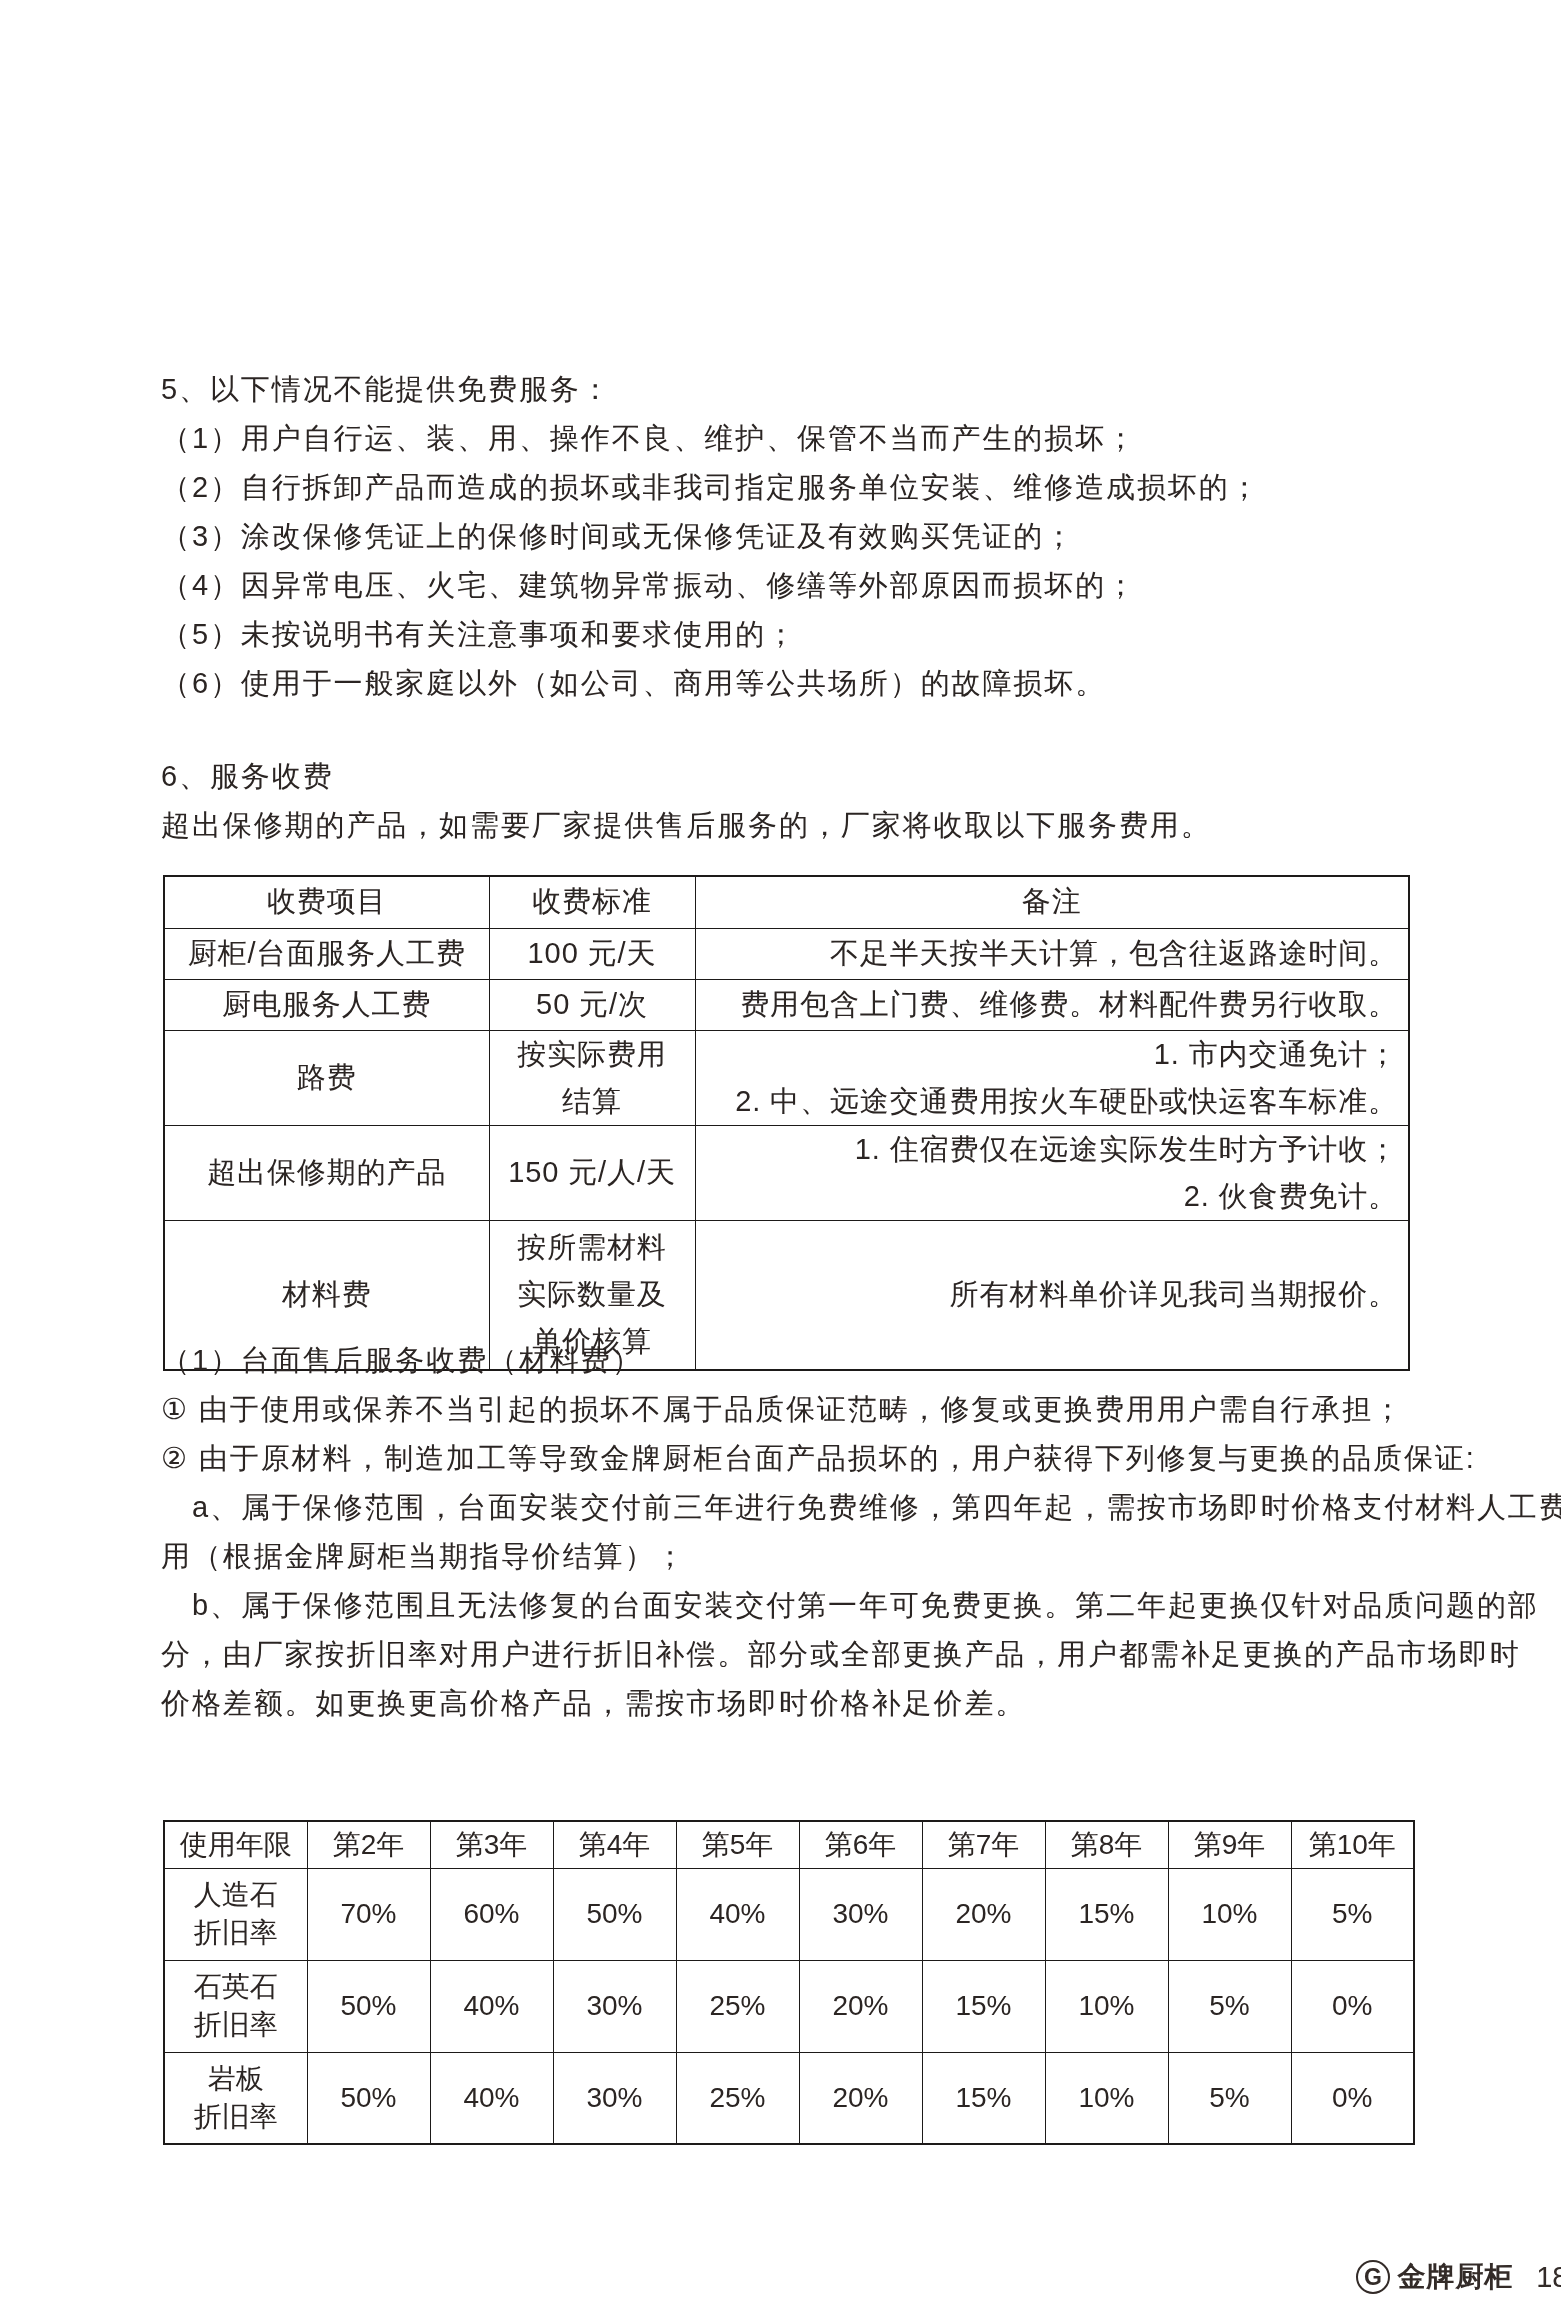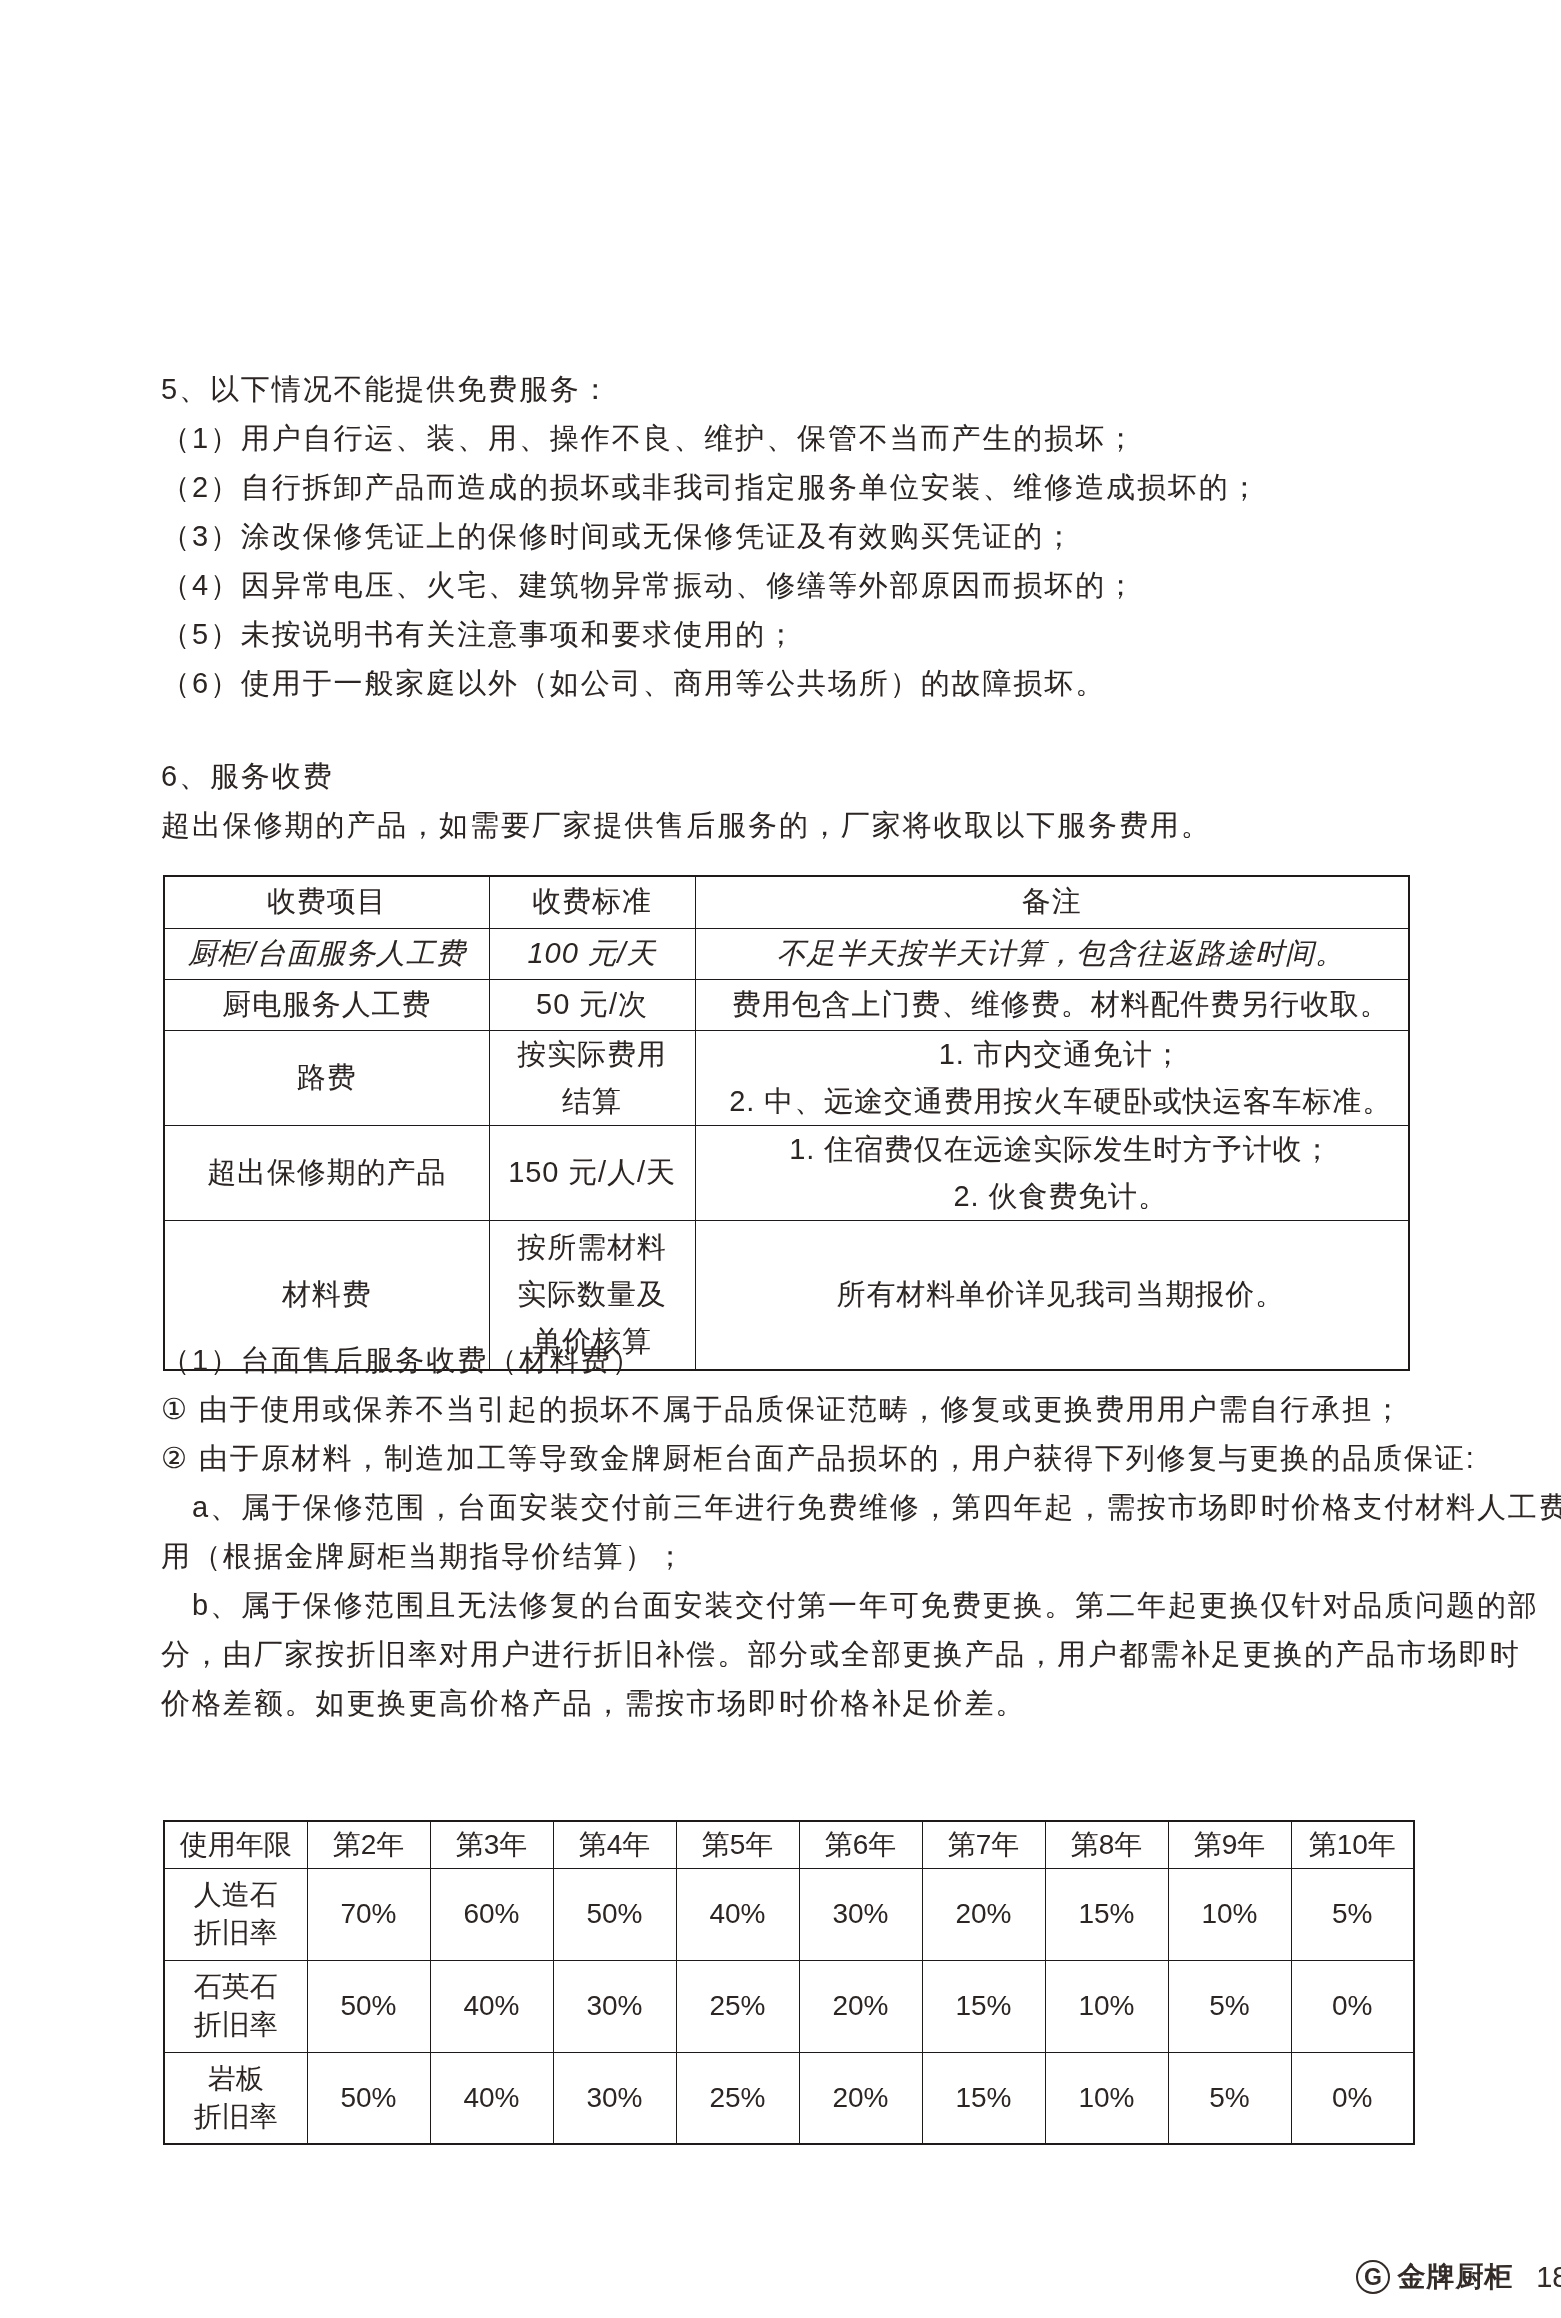--- a/index.html
+++ b/index.html
@@ -18,21 +18,21 @@
   .line.indent { padding-left:31px; }
 
   
   table { border-collapse:collapse; table-layout:fixed; }
   .doc-table { border:2.8px solid #1d1a19; }
   .doc-table td, .doc-table th {
     border:1.9px solid #1d1a19;
     font-size:29px; font-weight:normal; letter-spacing:0.9px;
     text-align:center; vertical-align:middle; color:#2b2523;
   }
-  .doc-table .remark { text-align:center; padding-left:19px; padding-right:1px; }
+  .doc-table .remark { text-align:right; padding-left:19px; padding-right:10px; }
   .cellline { line-height:47px; white-space:nowrap; }
   #fee-table { left:163px; top:875px; width:1247px; }
   #dep-table { left:163px; top:1820px; width:1252px; }
   #dep-table td, #dep-table th { font-size:28px; letter-spacing:0; }
   #dep-table .rowlabel .cellline { line-height:38px; }
 
   
   #footer { left:1356px; top:2258px; display:flex; align-items:center; color:#332b28; }
   .logo-circle {
     width:34px; height:34px; border:2.4px solid #332b28; border-radius:50%;
@@ -65,21 +65,21 @@
       <col style="width:325px">
       <col style="width:206px">
       <col>
     </colgroup>
   <tbody>
       <tr style="height:52px;">
     <th>收费项目</th>
     <th>收费标准</th>
     <th>备注</th>
   </tr>
-  <tr style="height:51px;font-style:italic;">
+  <tr style="height:51px;">
     <td>厨柜/台面服务人工费</td>
     <td>100 元/天</td>
     <td class="remark">不足半天按半天计算，包含往返路途时间。</td>
   </tr>
   <tr style="height:51px;">
     <td>厨电服务人工费</td>
     <td>50 元/次</td>
     <td class="remark">费用包含上门费、维修费。材料配件费另行收取。</td>
   </tr>
   <tr style="height:95px;">

